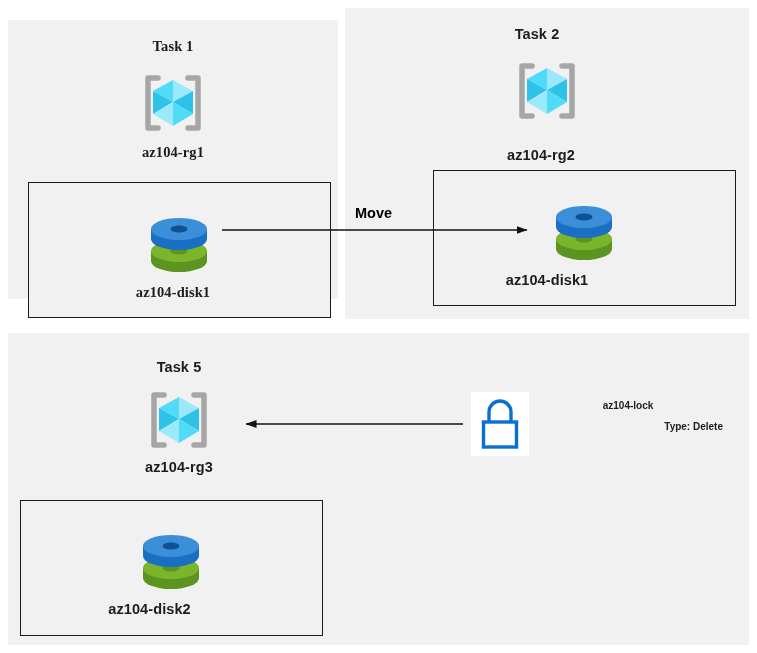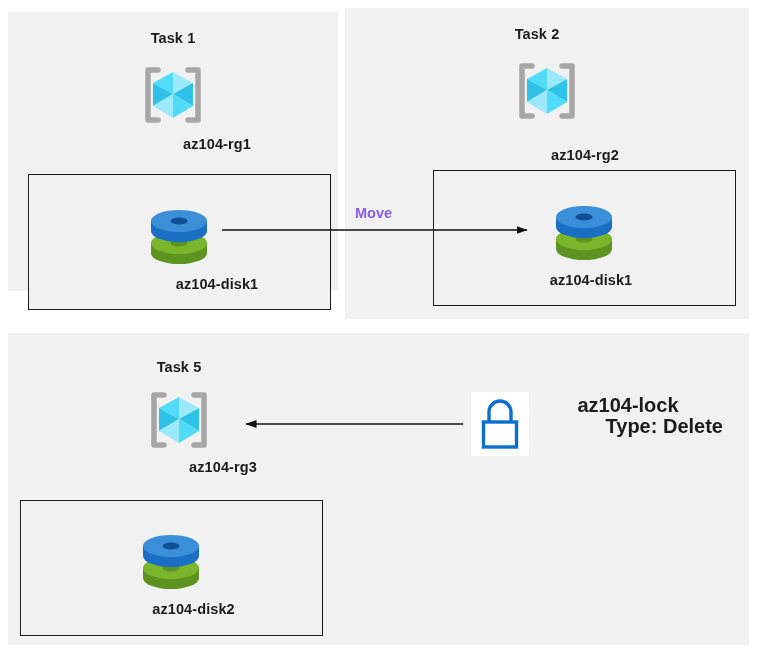--- a/index.html
+++ b/index.html
@@ -19,21 +19,21 @@
     height: 653px;
     background: #ffffff;
     overflow: hidden;
   }
 
   
   .panel {
     position: absolute;
     background: #f1f1f1;
   }
-  #panel-task1 { left: 8px;   top: 12px;   width: 330px; height: 279px; }
+  #panel-task1 { left: 8px;   top: 20px;   width: 330px; height: 279px; font-family: Liberation Serif, serif; }
   #panel-task2 { left: 345px; top: 8px;   width: 404px; height: 311px; }
   #panel-task3 { left: 8px;   top: 333px; width: 741px; height: 312px; }
 
   
   .res-box {
     position: absolute;
     border: 1.6px solid #1a1a1a;
     background: #f1f1f1;
     box-sizing: border-box;
   }
@@ -52,32 +52,31 @@
     letter-spacing: 0.1px;
   }
   .res-label {
     position: absolute;
     font-size: 14.5px;
     font-weight: bold;
     color: #1c1c1c;
     text-align: center;
     white-space: nowrap;
     letter-spacing: 0.1px;
-    padding-left: 44px;
   }
   .edge-label {
     position: absolute;
     font-size: 14.5px;
     font-weight: bold;
-    color: #8b5cf6;
+    color: #000000;
     white-space: nowrap;
   }
   .lock-label {
     position: absolute;
-    font-size: 20px;
+    font-size: 10px;
     font-weight: bold;
     color: #1c1c1c;
     text-align: center;
     white-space: nowrap;
     line-height: 21px;
   }
 
   
   .icon-rg {
     position: absolute;

